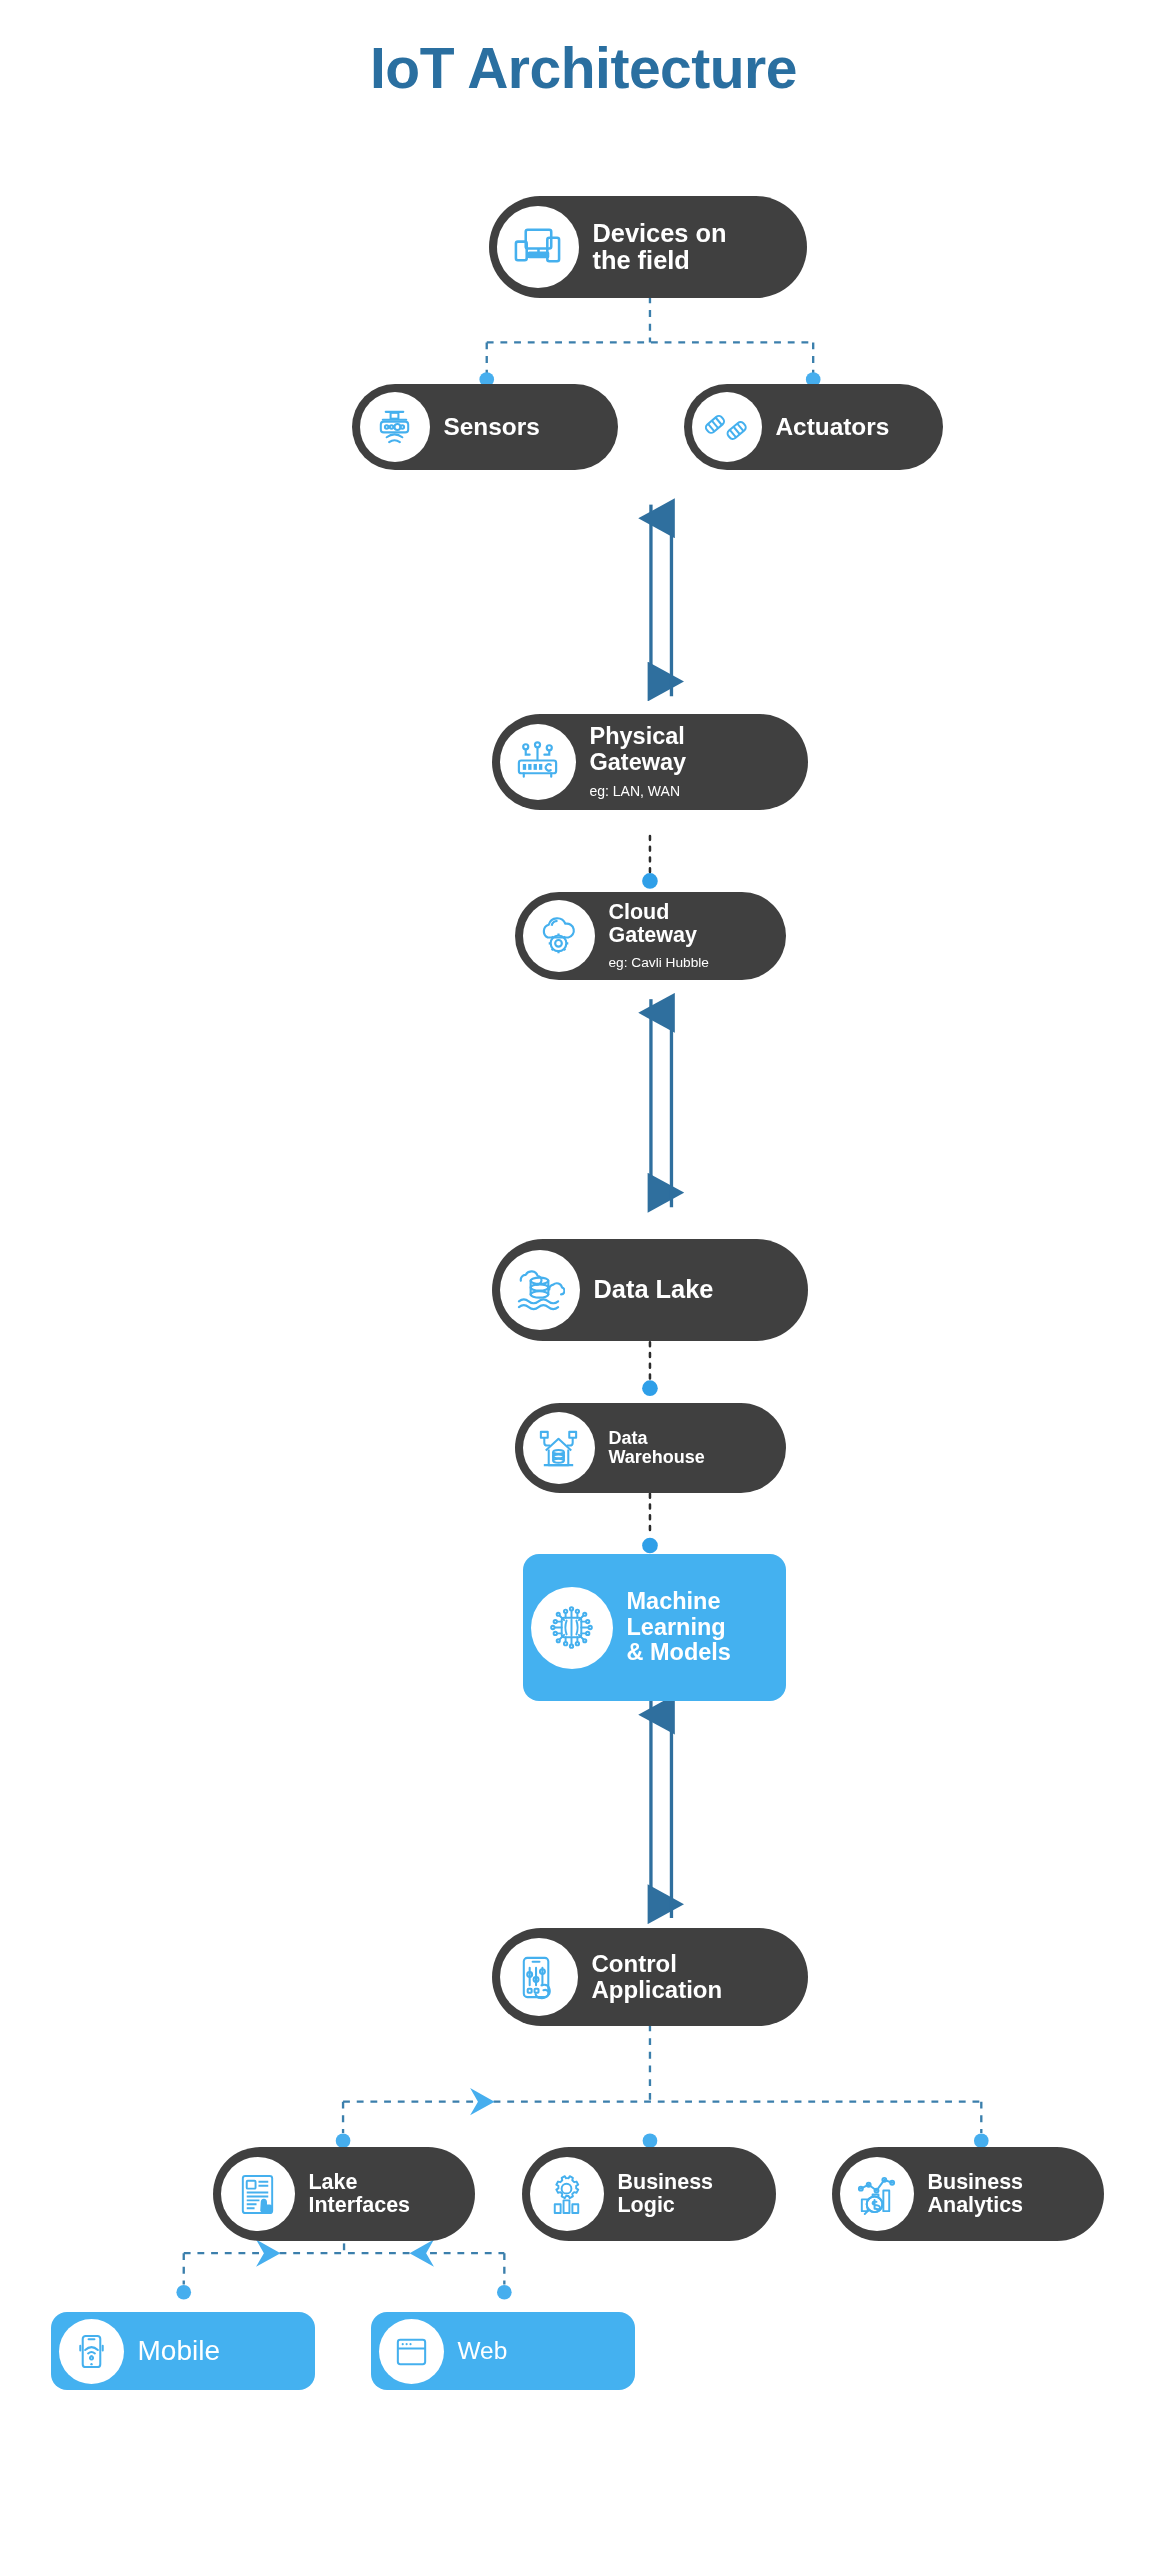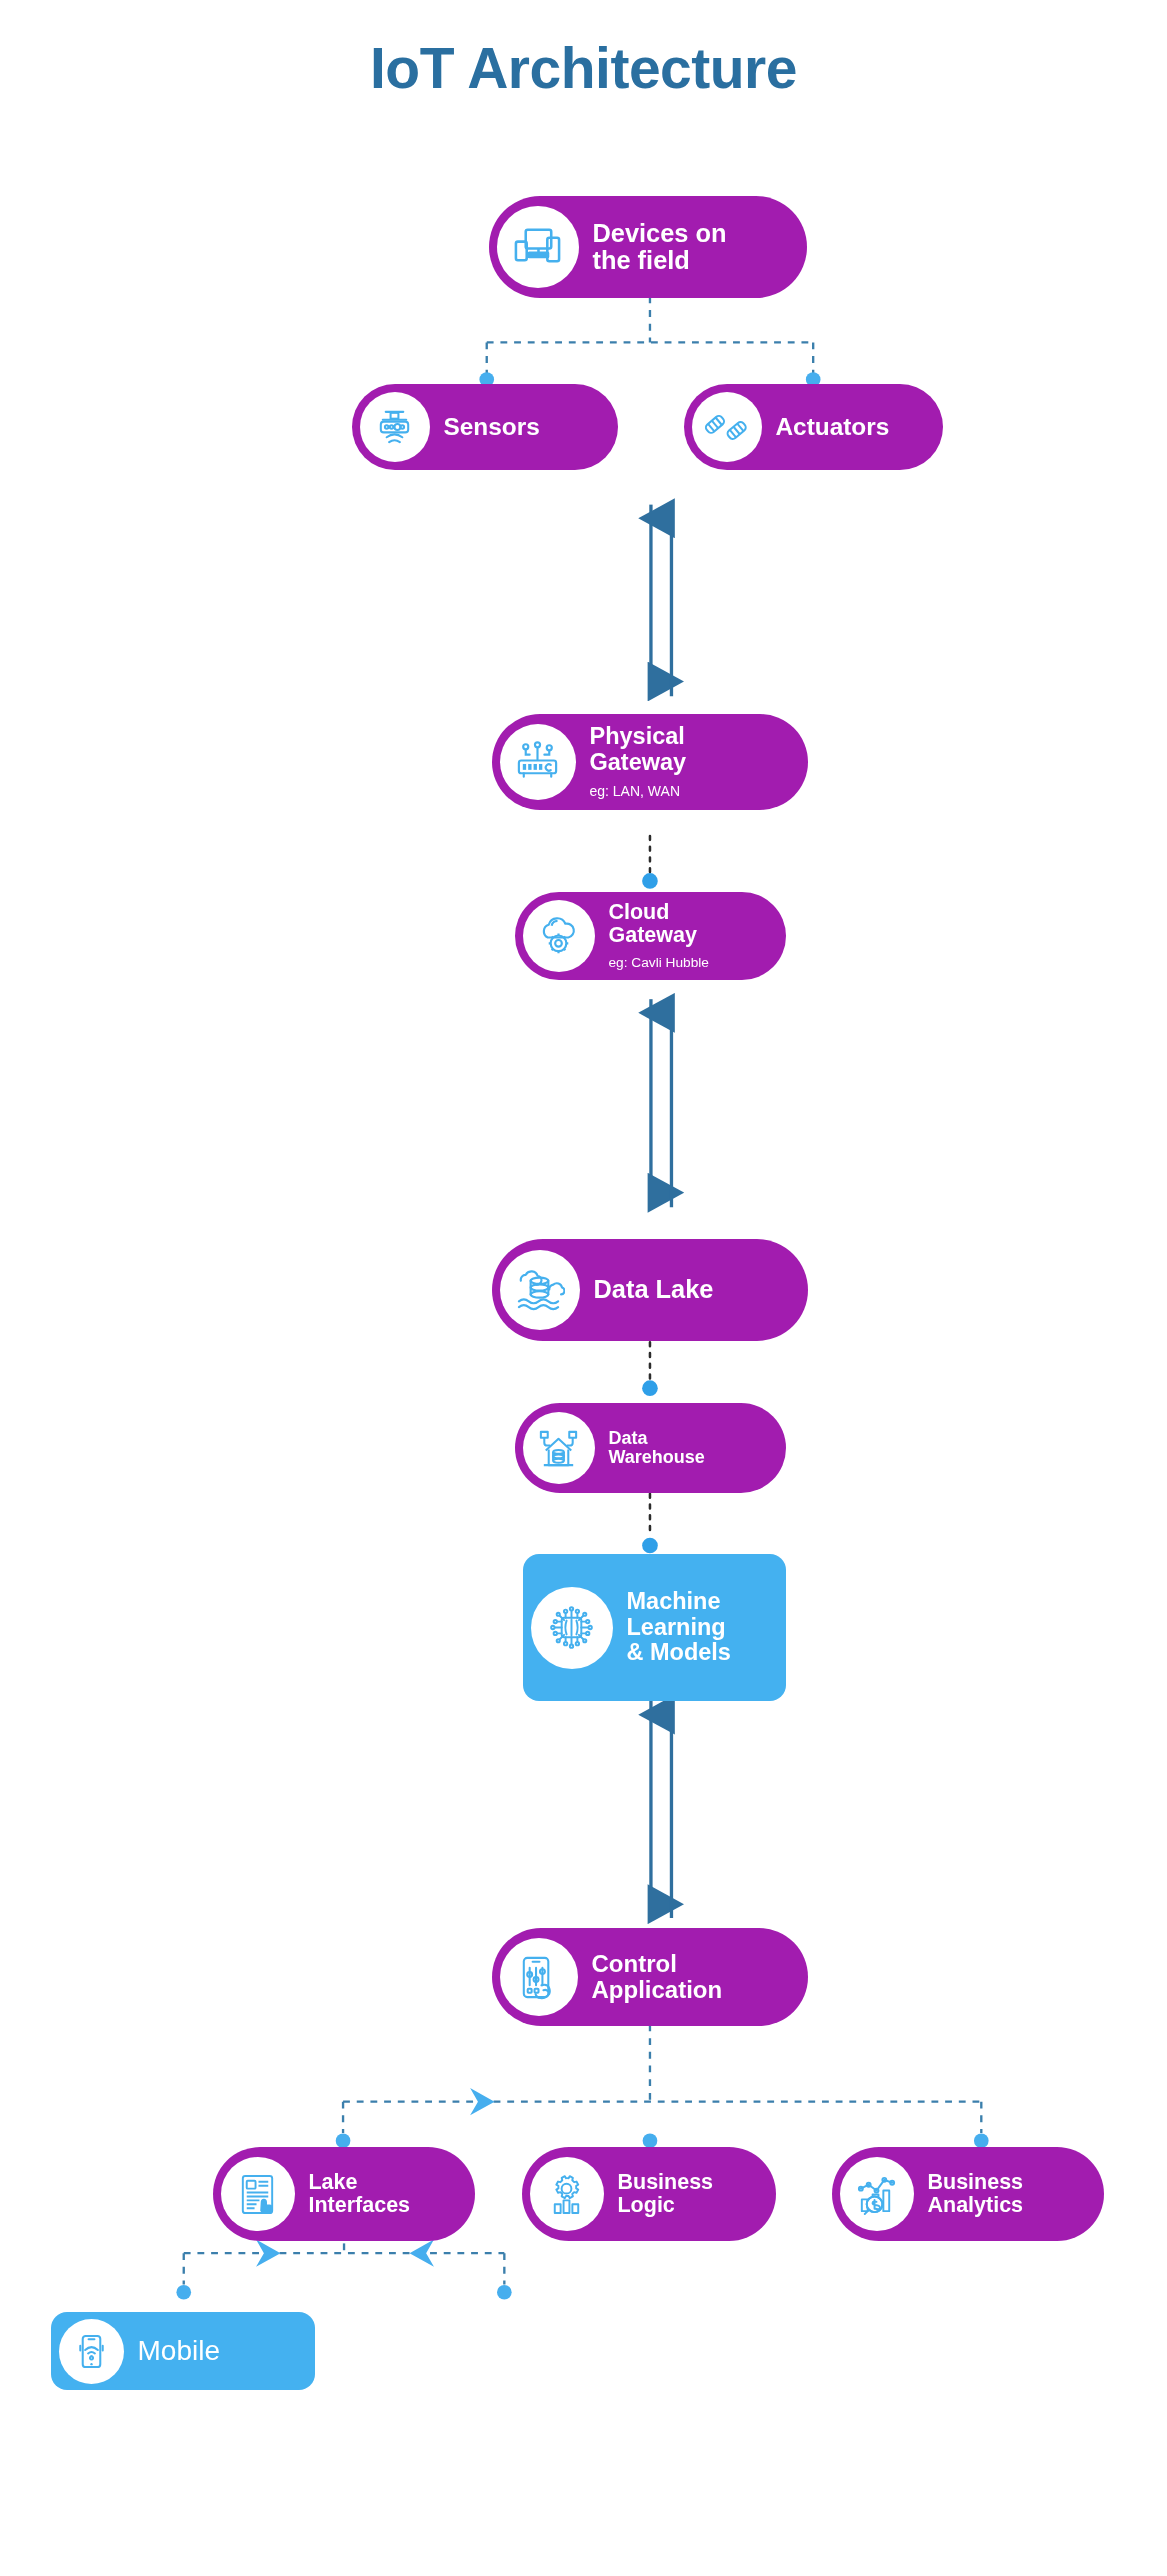--- a/index.html
+++ b/index.html
@@ -19,21 +19,21 @@
     font-size:57px; font-weight:bold;
     letter-spacing:-0.5px;
     color:#2A6FA0;
   }
 
   
   .node{
     position:absolute;
     display:flex; align-items:center;
     border-radius:977px;
-    background:#a21caf;
+    background:#404040;
     color:#ffffff;
     padding-left:7.8px;
   }
   .node.light{ background:#44B1F0; }
   .node.rect{ border-radius:16px; }
 
   .node .badge{
     flex:0 0 auto;
     background:#ffffff;
     border-radius:50%;
@@ -390,15 +390,29 @@
         <path d="M16.5 22 q3.5 -3 7 0"></path>
         <path d="M13.5 18.5 q6.5 -6 13 0"></path>
         <path d="M8.5 14 v5 M31.5 14 v5"></path>
       </svg>
     </span>
     <span class="labels">
       <span class="title" style="font-size:28px; font-weight:normal;">Mobile</span>
     </span>
   </div>
 
+  <div class="node light rect" style="left:371px; top:2312px; width:264px; height:78px;">
+    <span class="badge" style="width:65px;height:65px;">
+      <svg width="39" height="39" viewBox="0 0 40 40" fill="none" stroke="#45B0EE" stroke-width="2.1" stroke-linejoin="round">
+        <rect x="6" y="8" width="28" height="25" rx="2.5"></rect>
+        <path d="M6 17 h28"></path>
+        <circle cx="11" cy="12.5" r="1.1" fill="#45B0EE" stroke="none"></circle>
+        <circle cx="15" cy="12.5" r="1.1" fill="#45B0EE" stroke="none"></circle>
+        <circle cx="19" cy="12.5" r="1.1" fill="#45B0EE" stroke="none"></circle>
+      </svg>
+    </span>
+    <span class="labels">
+      <span class="title" style="font-size:24.4px; font-weight:normal;">Web</span>
+    </span>
+  </div>
 
 </div>
 
 
 </body></html>

